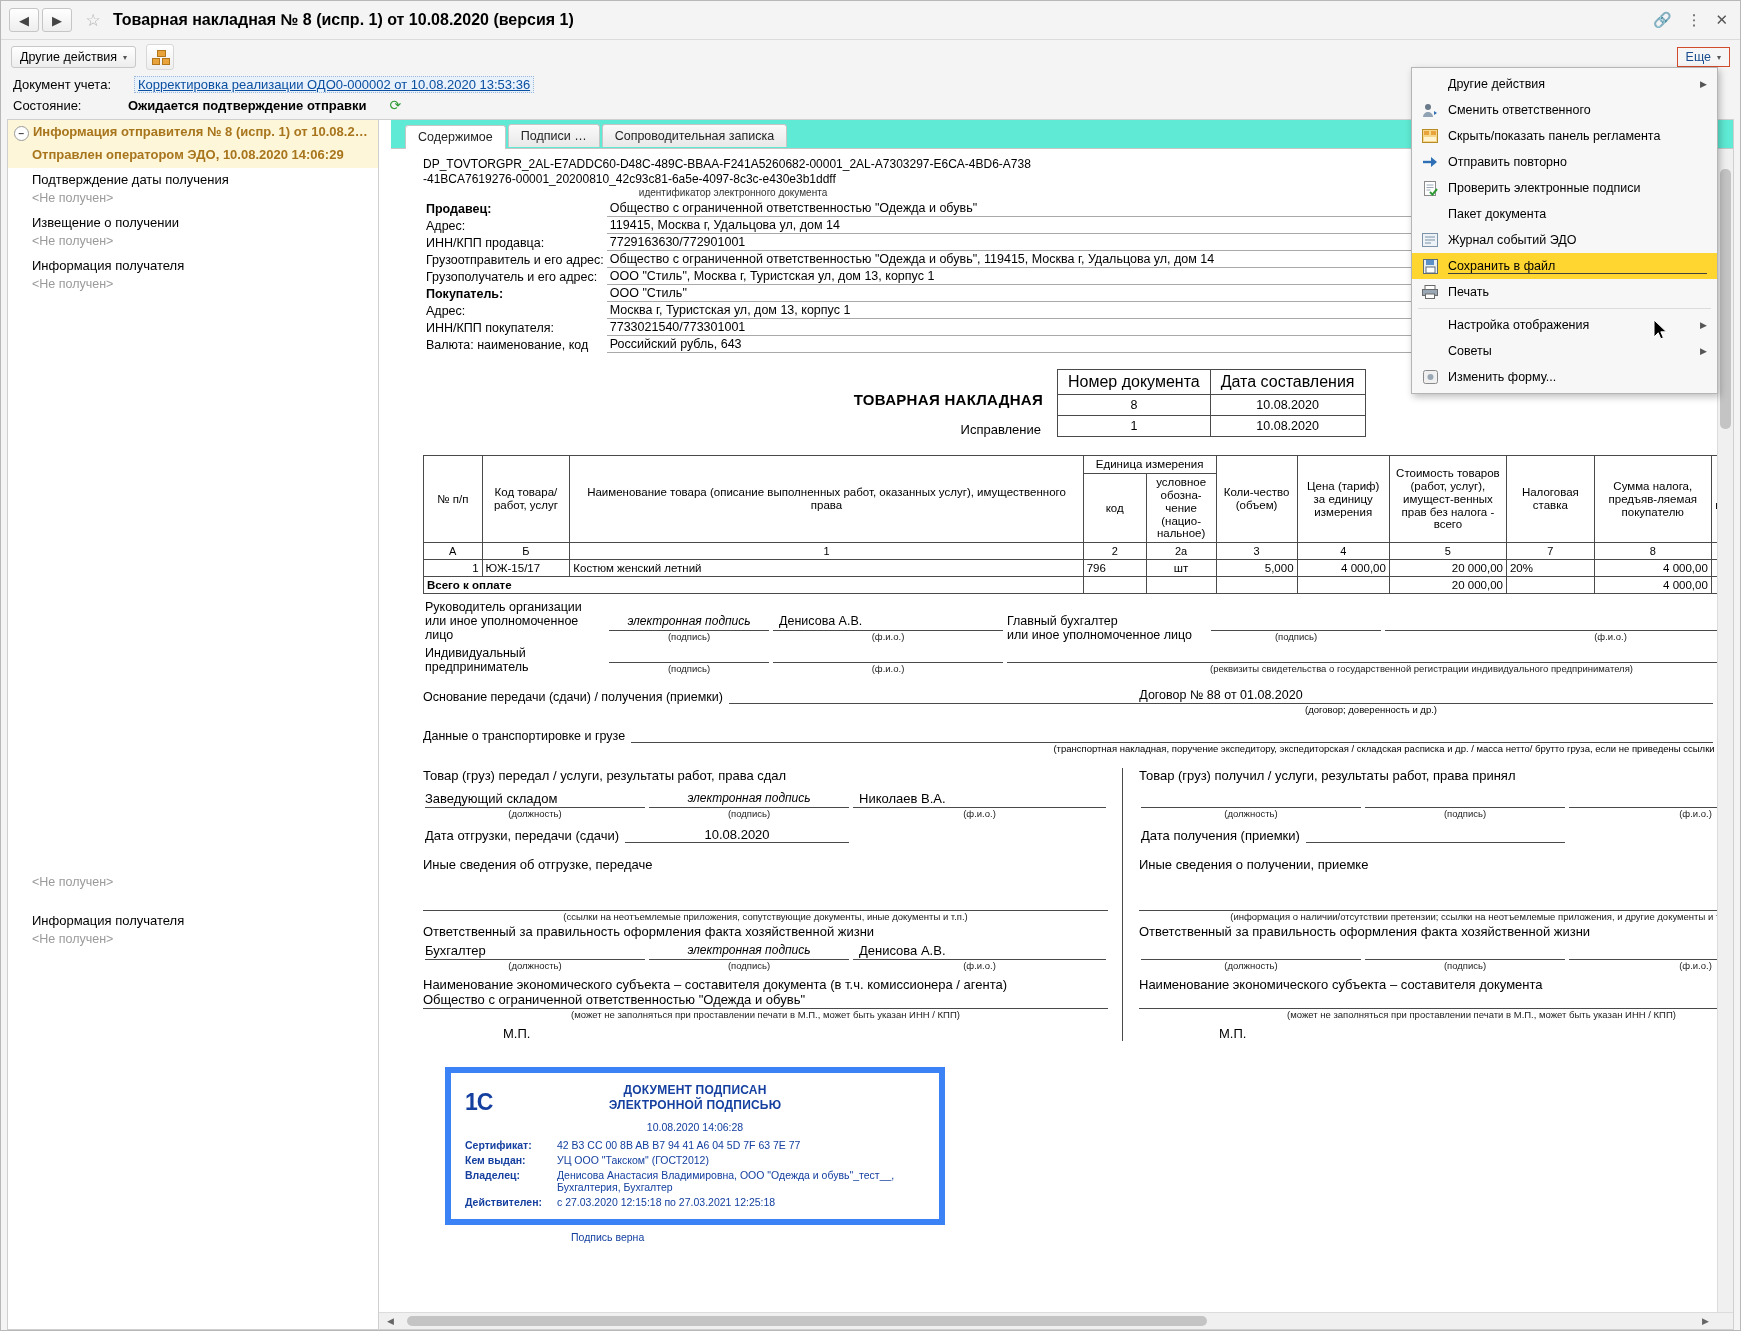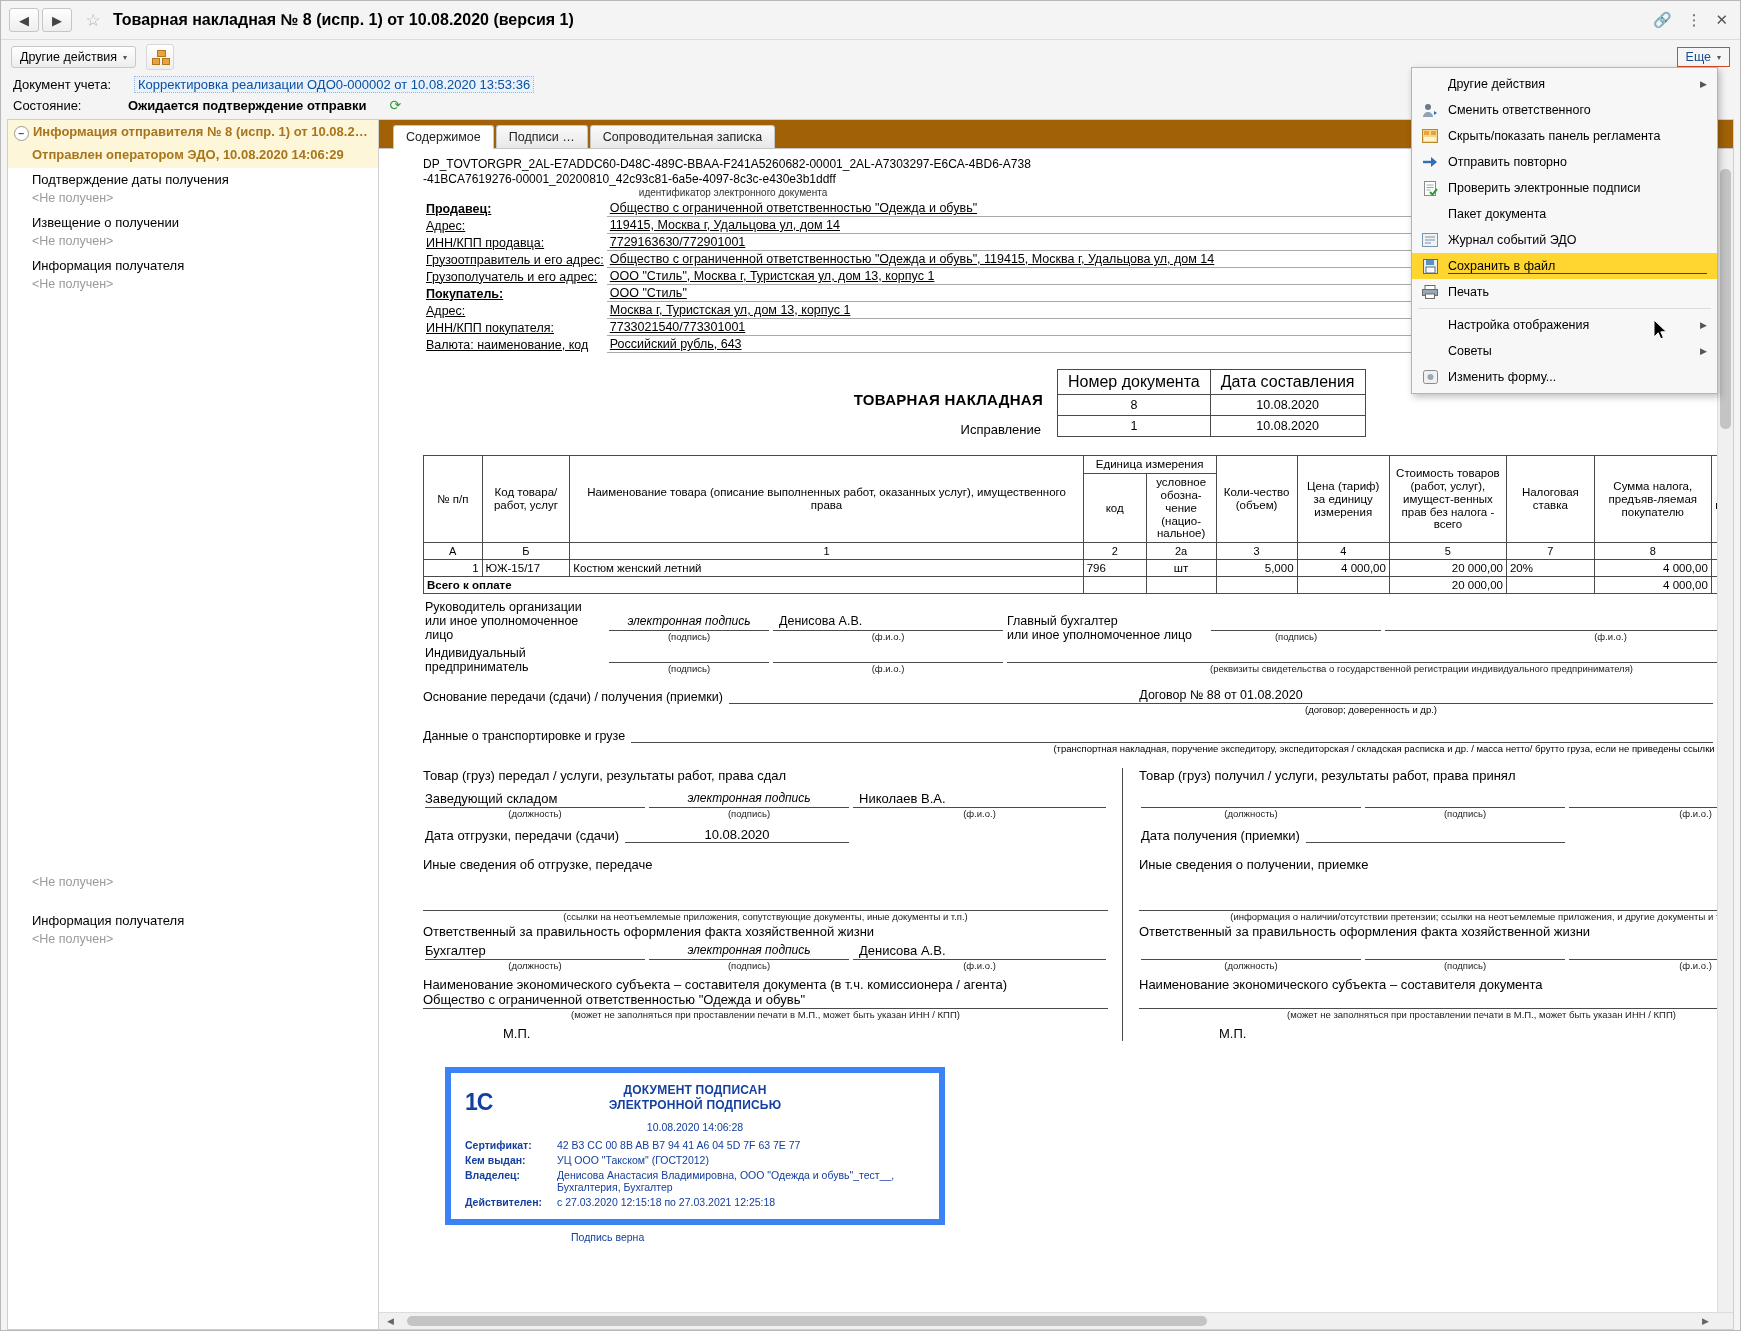--- a/index.html
+++ b/index.html
@@ -76,21 +76,21 @@
     padding:2px 8px;font-size:12.5px;
     display:flex;align-items:center;gap:6px;cursor:pointer;
   }
   
   .inforow{
     display:flex;align-items:center;
     padding:2px 12px;font-size:13px;gap:23px;
   }
   .inforow .lbl{color:#000;}
   .doc-link{
-    color:#0a4fa0;
+    color:#0a4fa0;text-decoration:underline;
     background:#e9f1fb;border:1px dotted #9ab6d8;
     padding:0 3px;cursor:pointer;
   }
   .state-value{font-weight:bold;}
   .refresh-ico{color:#2e9b35;font-size:14px;cursor:pointer;}
   
   .body{
     flex:1 1 auto;display:flex;
     margin:4px 6px 0 6px;
     border:1px solid #cfcfcf;background:#fff;
@@ -115,42 +115,43 @@
     font-size:10px;line-height:1;color:#444;background:#fff;
     margin-top:2px;cursor:pointer;flex:0 0 13px;
   }
   .tree-head .t1{color:#a8751d;}
   .sub-head{background:#fdf6d8;padding:2px 6px 6px 24px;font-weight:bold;color:#a8751d;}
   .tree-item{padding:4px 6px 4px 24px;color:#000000;font-size:13px;}
   .tree-sub{padding:0px 6px 6px 24px;color:#9a9a9a;font-size:12.5px;}
   
   .right-pane{flex:1 1 auto;display:flex;flex-direction:column;overflow:hidden;background:#fff;position:relative;}
   .tabs{
-    display:flex;align-items:flex-end;gap:2px;
+    display:flex;align-items:flex-start;gap:2px;
     padding:4px 6px 0 14px;
-    background:#a16207;
+    background:#5eead4;
     border-bottom:1px solid #c6c6c6;
     flex:0 0 auto;
+    margin-left:12px;
   }
   .tab{
     border:1px solid #c6c6c6;border-bottom:none;
     background:linear-gradient(#fafafa,#e8e8e8);
     padding:4px 12px;font-size:12.5px;cursor:pointer;
     border-radius:3px 3px 0 0;color:#222;
   }
   .tab.active{background:#fff;position:relative;top:1px;padding-bottom:5px;}
   .doc-scroll{
     flex:1 1 auto;overflow:hidden;position:relative;
     background:#fff;padding:8px 20px 0 22px;
   }
   
   .edoc-id{font-size:12px;line-height:1.25;margin-left:22px;}
   .edoc-cap{font-size:10px;text-align:center;width:620px;margin-left:22px;color:#333;}
   .party-table{margin:2px 0 0 22px;border-collapse:collapse;font-size:12.5px;}
-  .party-table td{padding:1px 3px;vertical-align:bottom;text-decoration:underline;}
+  .party-table td{padding:1px 3px;vertical-align:bottom;}
   .party-table td.k{white-space:nowrap;}
   .party-table td.b{font-weight:bold;}
   .party-table td.v{
     border-bottom:1px solid #a9a9a9;
     width:1120px;
   }
   
   .ttl-wrap{display:flex;align-items:flex-start;margin:16px 0 0 22px;}
   .ttl-left{width:620px;text-align:right;padding-top:22px;}
   .ttl-name{font-size:15px;font-weight:bold;letter-spacing:.3px;}

